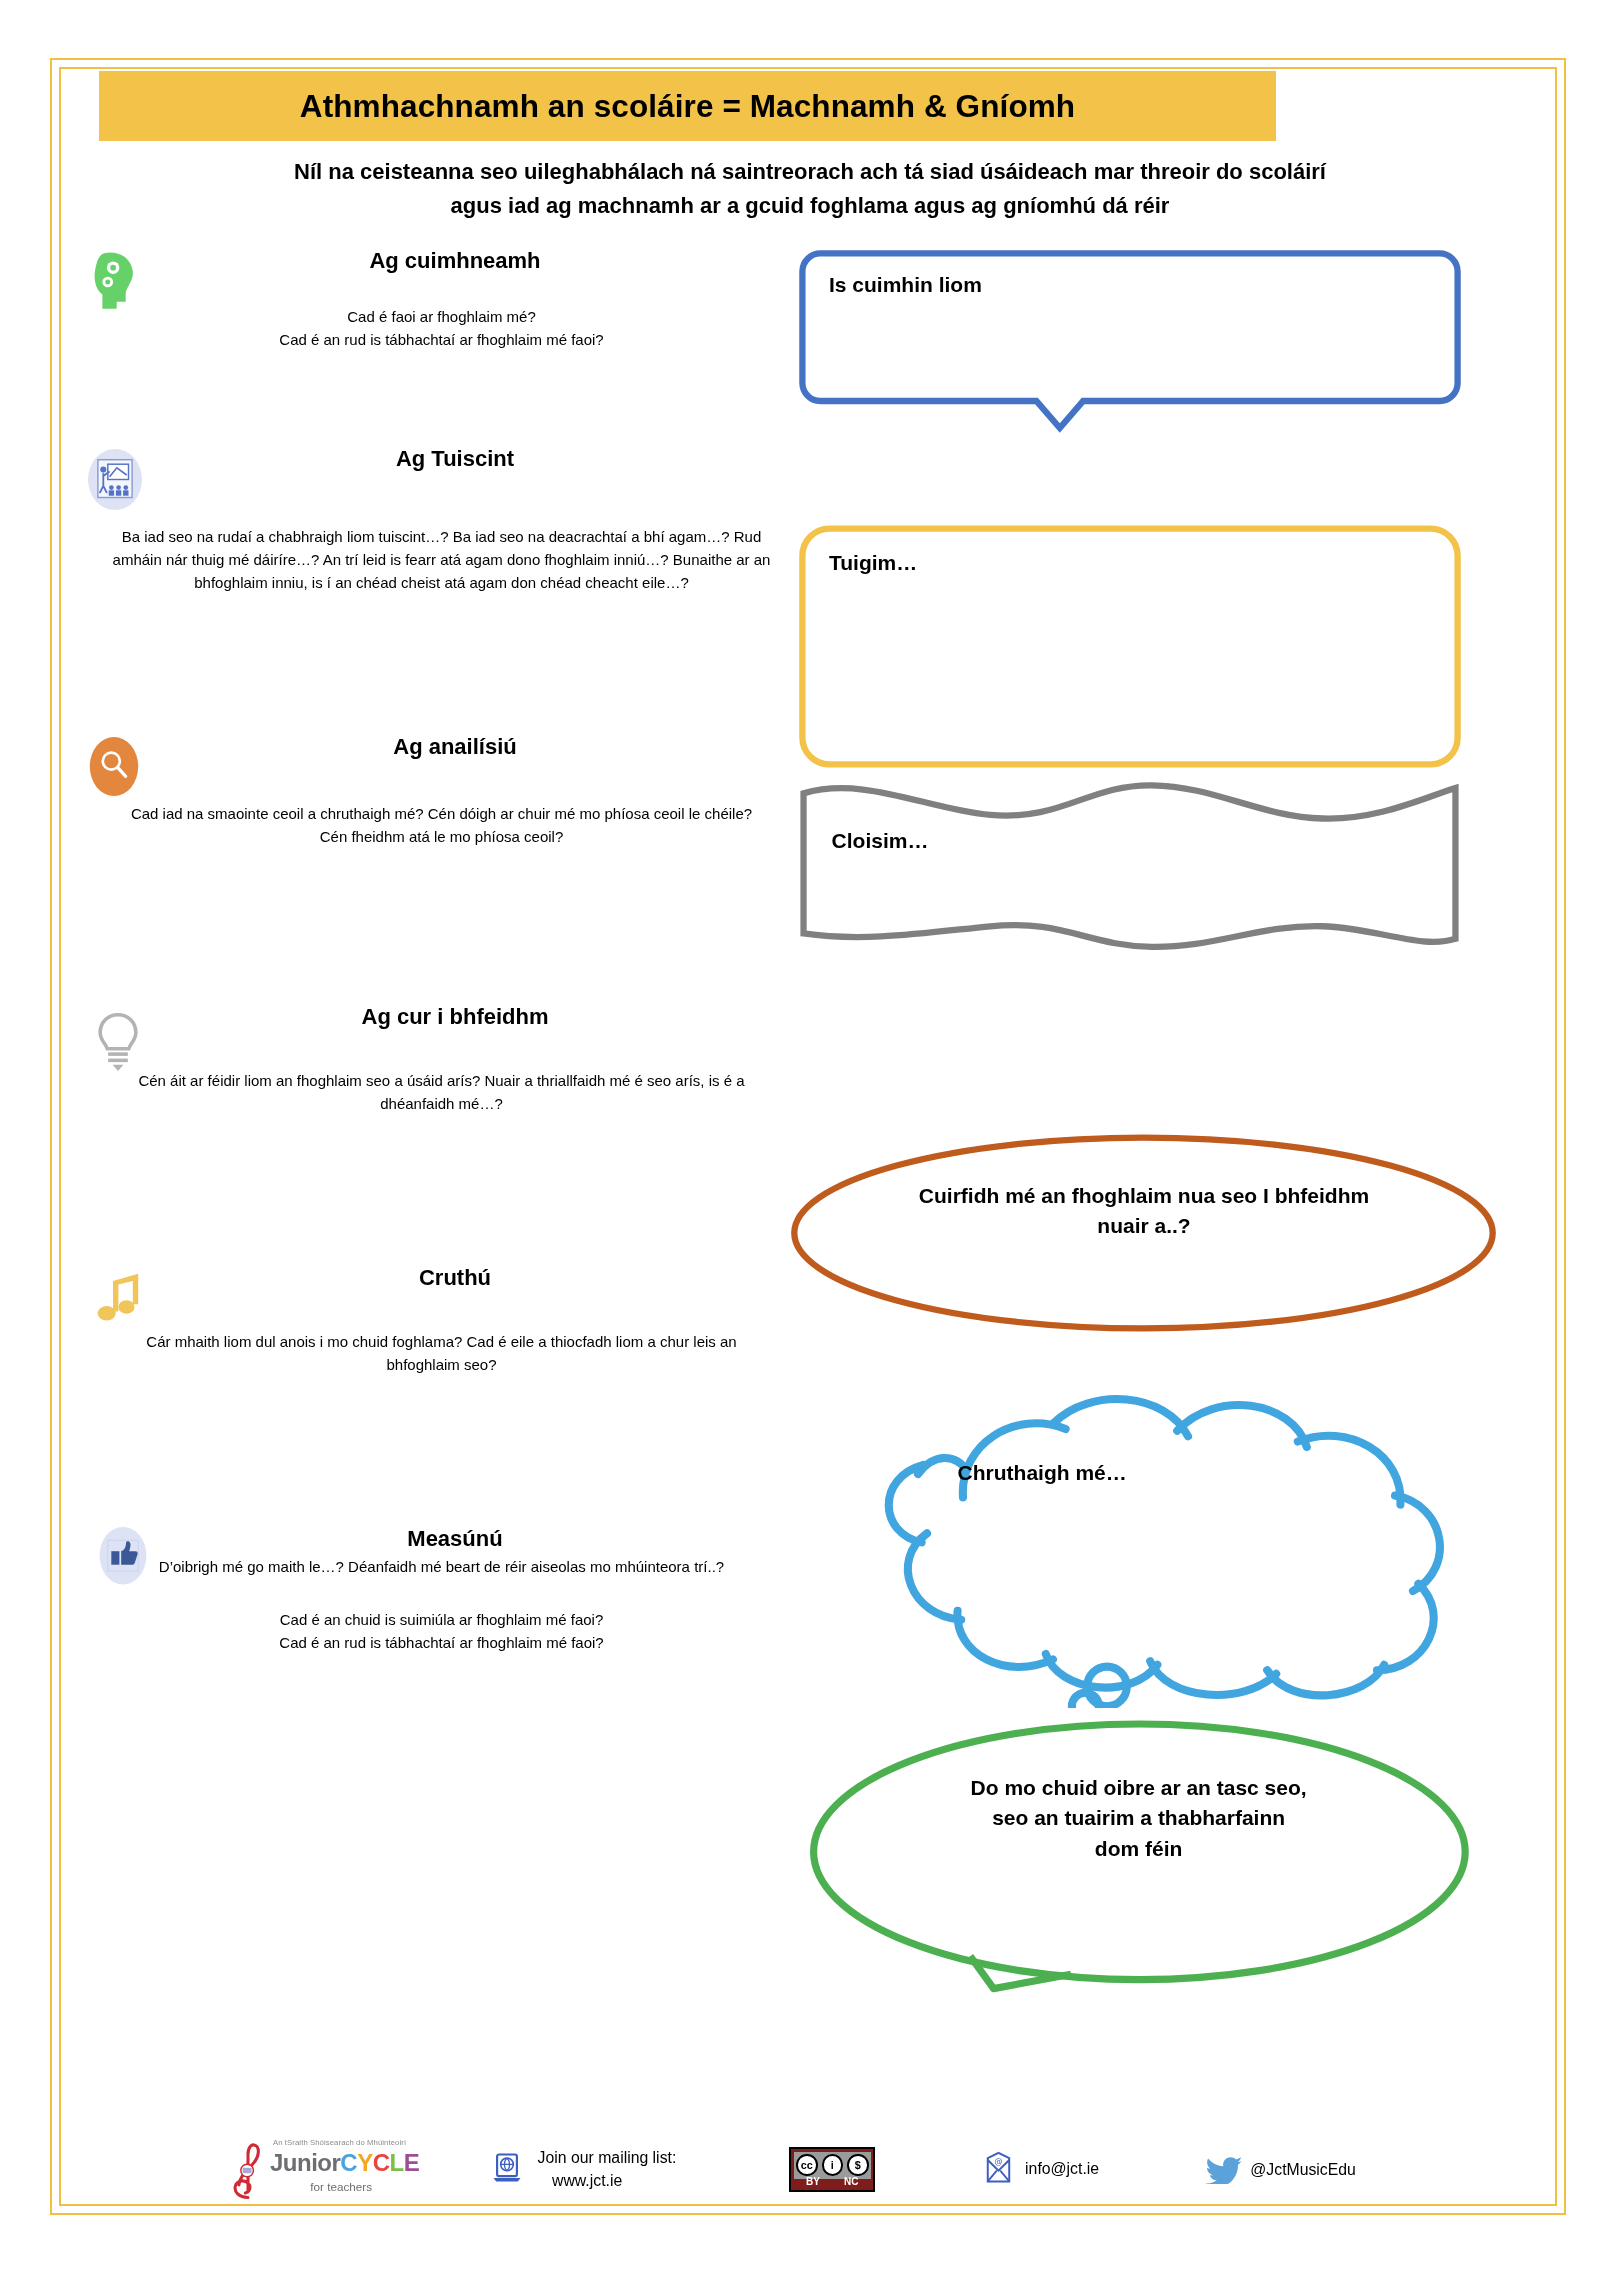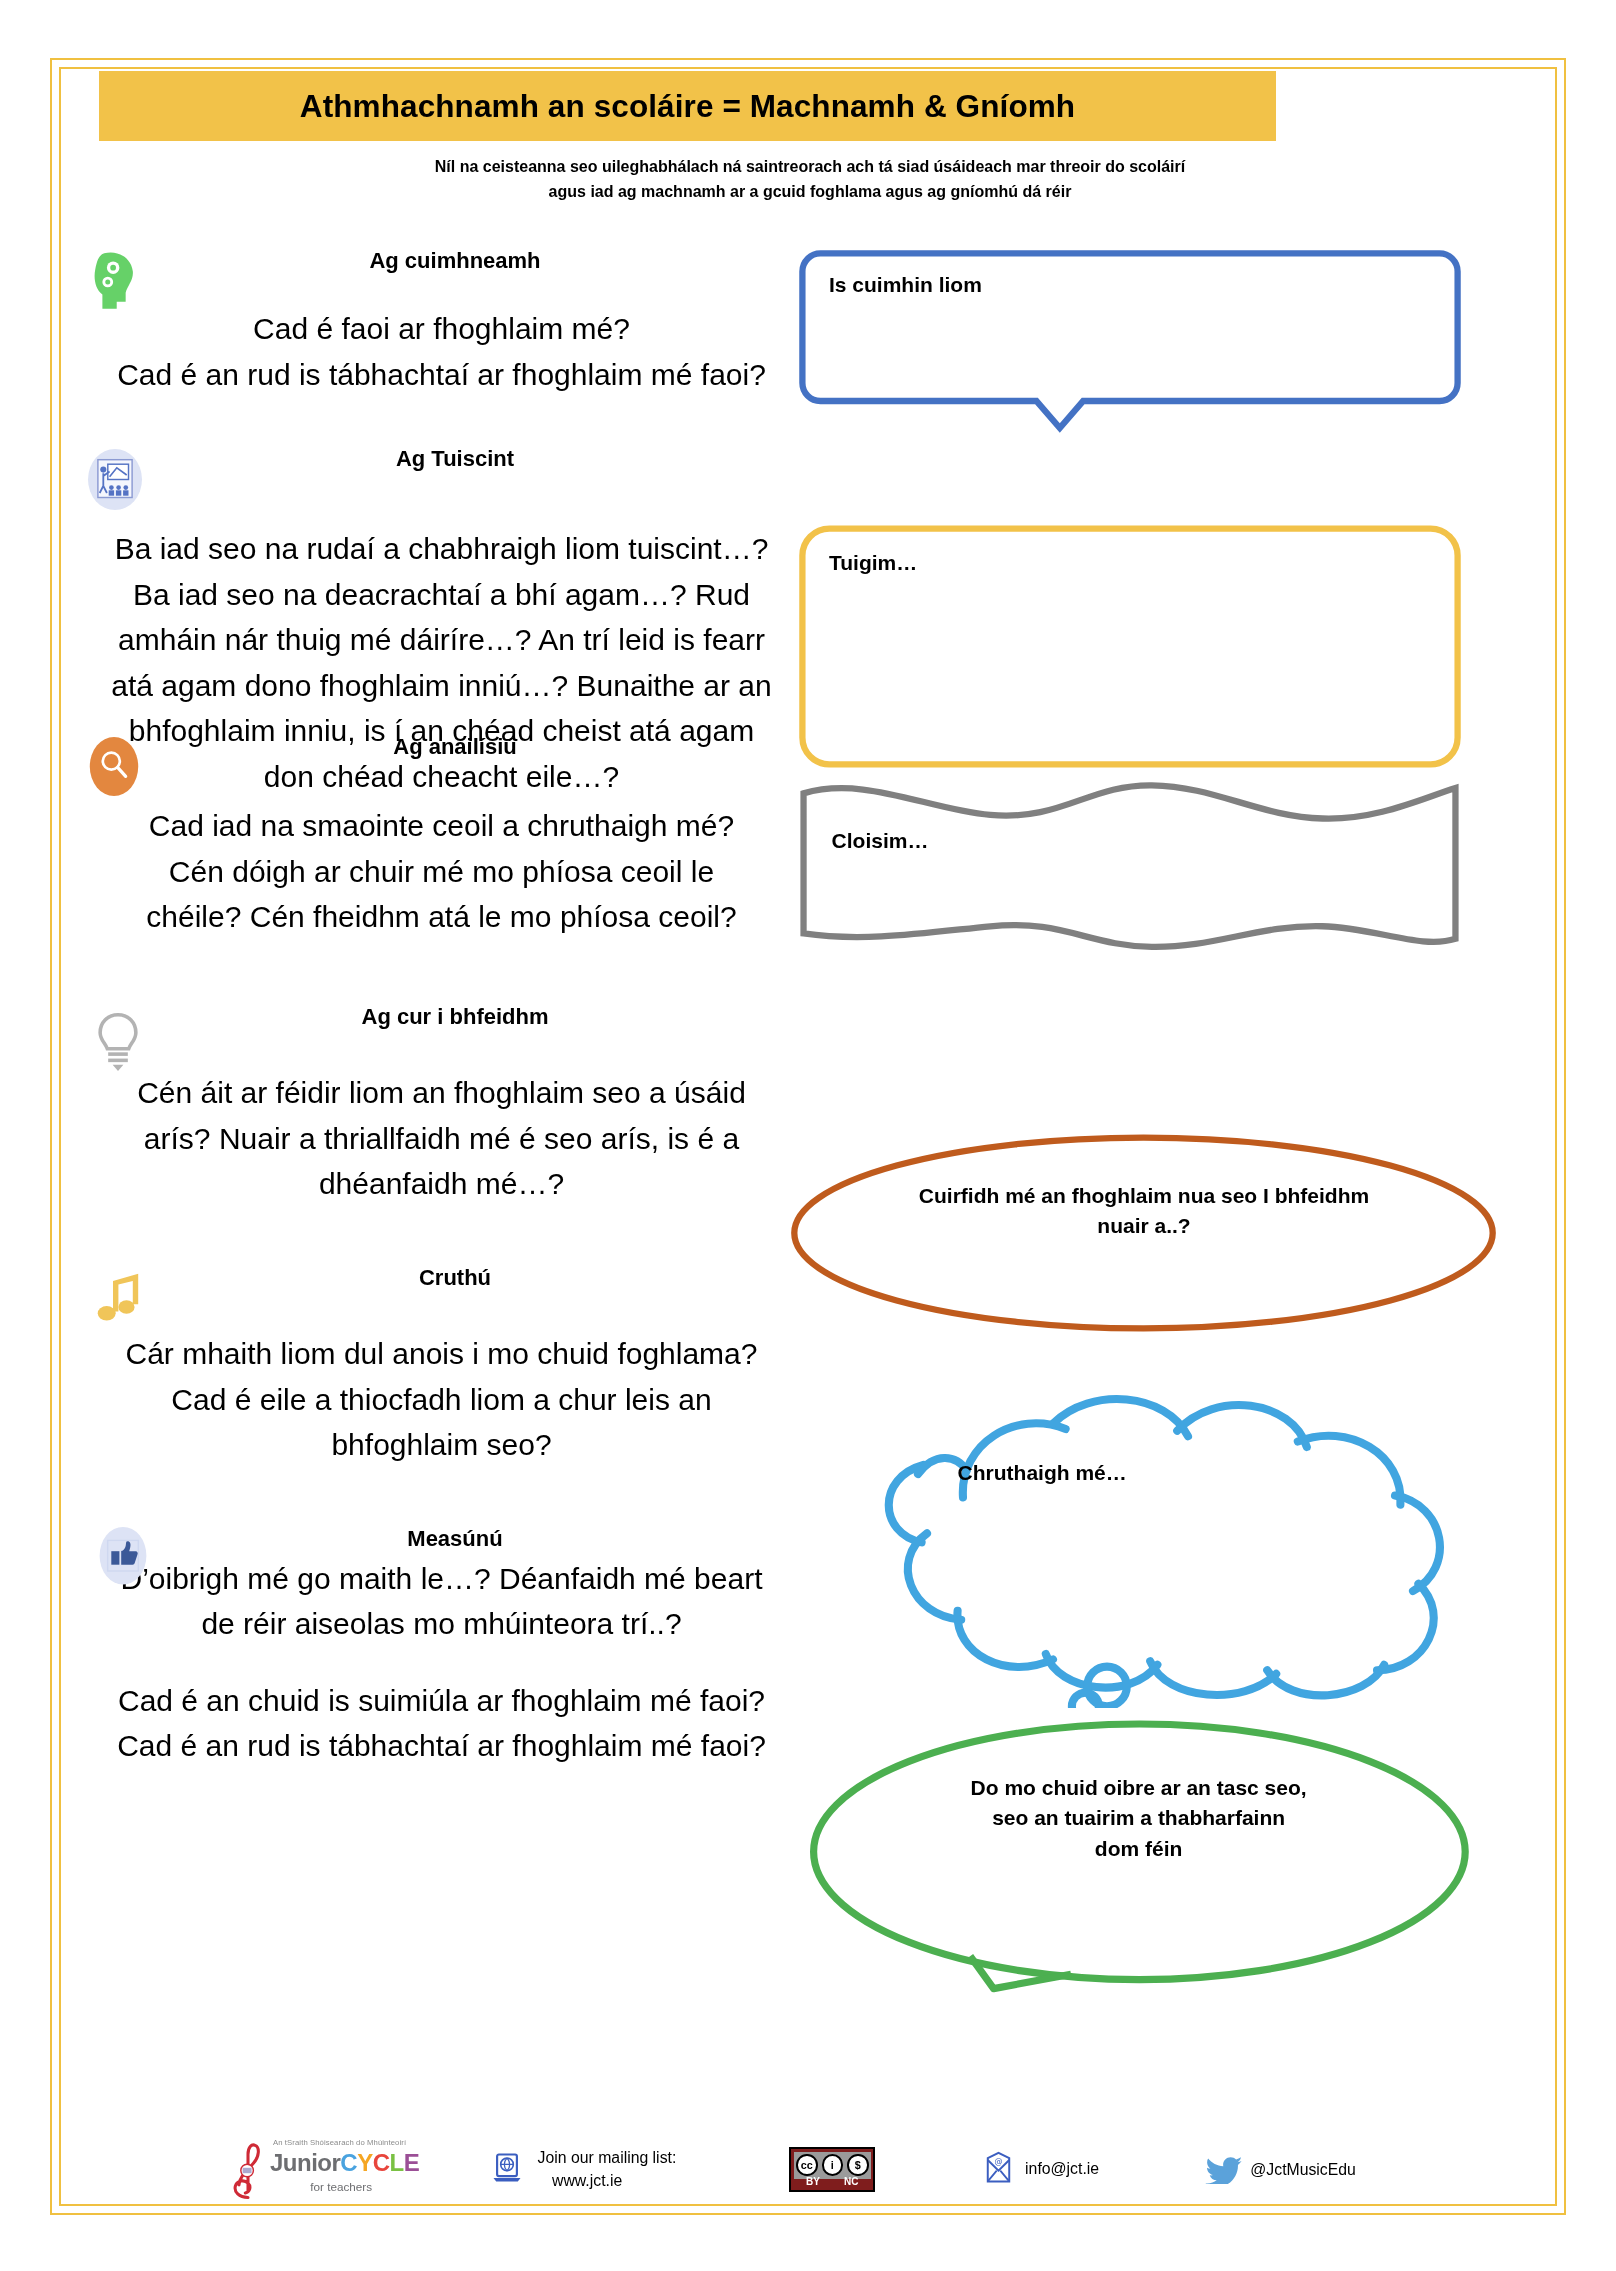--- a/index.html
+++ b/index.html
@@ -21,35 +21,35 @@
   
   .title-band{
     position:absolute;left:99px;top:71px;width:1177px;height:70px;
     background:#f2c249;display:flex;align-items:center;justify-content:center;
   }
   .title-band .title{
     font-size:31.5px;font-weight:bold;letter-spacing:0.1px;color:#000;
   }
   .subtitle{
     position:absolute;left:108px;top:155px;width:1404px;
-    text-align:center;font-size:16px;font-weight:bold;line-height:1.55;
+    text-align:center;font-size:22px;font-weight:bold;line-height:1.55;
   }
 
   
   .left-col{position:absolute;left:86px;top:248px;width:711px;}
   .sec{position:relative;}
   .sec-icon{
     position:absolute;left:0;top:0;width:65px;height:68px;
   }
   .sec-title{
     text-align:center;font-size:22px;font-weight:bold;
     padding-left:27px;
   }
   .sec-body{
-    text-align:center;font-size:30px;line-height:1.52;
+    text-align:center;font-size:15px;line-height:1.52;
     padding:0 20px;
   }
 
   
   .right-col{position:absolute;left:797px;top:248px;width:738px;height:1809px;}
   .shape{position:absolute;}
   .shape-text{
     position:absolute;font-size:21px;font-weight:bold;line-height:1.45;
     z-index:3;
   }

